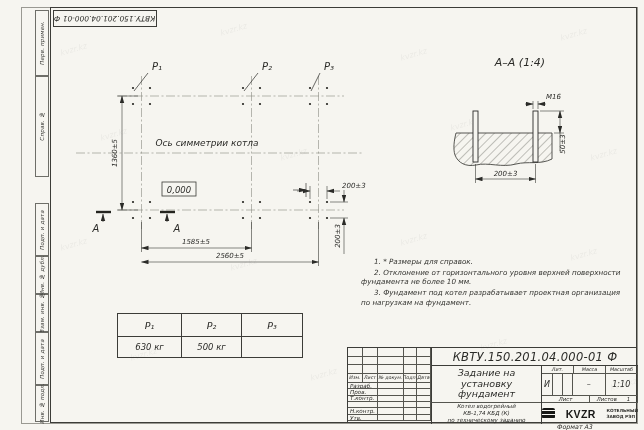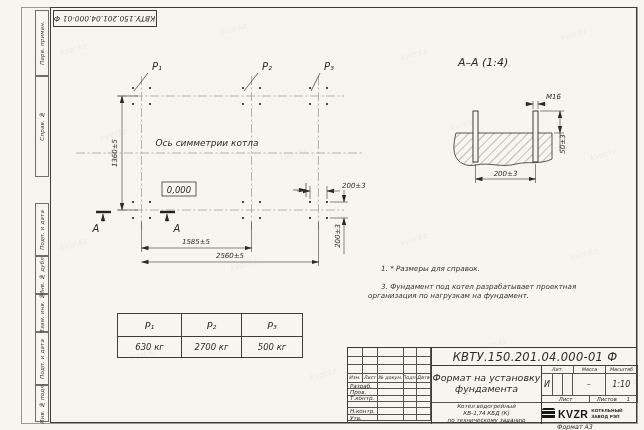--- a/index.html
+++ b/index.html
@@ -15,36 +15,36 @@
   
   .vcell{position:absolute;left:35px;width:14px;border:1px solid #6e6e68;background:#f6f5f0;
          display:flex;align-items:center;justify-content:center;box-sizing:border-box;}
   .vcell span{writing-mode:vertical-rl;transform:rotate(180deg);font:italic 5.5px "DejaVu Sans",sans-serif;
          color:#3a3a36;white-space:nowrap;letter-spacing:.2px;}
   
   .stamp{left:53px;top:10px;width:104px;height:17px;border:1px solid #3c3c38;display:flex;
          align-items:center;justify-content:center;box-sizing:border-box;}
   .stamp span{transform:rotate(180deg);font:italic 7.4px "DejaVu Sans",sans-serif;white-space:nowrap;}
   
-  .sec-title{left:458px;top:56px;width:124px;
+  .sec-title{left:458px;top:56px;width:124px;text-align:center;
              font:italic 11px "DejaVu Sans",sans-serif;}
   svg text{font-family:"DejaVu Sans",sans-serif;font-style:italic;fill:#2b2b28;}
   
   .ltable{left:117px;top:313px;width:186px;height:45px;border:1px solid #3c3c38;box-sizing:border-box;
           display:grid;grid-template-columns:64px 60px 1fr;grid-template-rows:23px 1fr;}
   .ltable div{border-right:1px solid #3c3c38;border-bottom:1px solid #3c3c38;display:flex;
           align-items:center;justify-content:center;box-sizing:border-box;}
   .ltable div:nth-child(3n){border-right:none;}
   .ltable div:nth-child(n+4){border-bottom:none;}
   .ltable .hd{font:italic 9.5px "DejaVu Sans",sans-serif;}
   .ltable .vl{font:italic 8.5px "DejaVu Sans",sans-serif;}
   
   .notes{left:360px;top:256px;width:264px;font:italic 7.2px "DejaVu Sans",sans-serif;
          color:#33332f;line-height:1.34;}
-  .notes p{margin:8px;text-indent:13px;}
+  .notes p{margin:1px;text-indent:13px;}
   
   .tb{left:347px;top:347px;width:290px;height:76px;border:1.5px solid #3c3c38;box-sizing:border-box;}
   .tb-left{position:absolute;left:0;top:0;width:83px;height:73px;display:grid;
            grid-template-columns:15px 15px 26px 13px 14px;
            grid-template-rows:8.6px 8.6px 8.6px 9px repeat(6,6.43px);}
   .tb-left .c{border-right:1px solid #55554f;border-bottom:1px solid #55554f;box-sizing:border-box;
            display:flex;align-items:center;justify-content:center;overflow:hidden;}
   .tb-left .hc{font:italic 4.8px "DejaVu Sans",sans-serif;}
   .tb-left .lc{grid-column:span 2;justify-content:flex-start;padding-left:2px;
            font:italic 5.6px "DejaVu Sans",sans-serif;}
@@ -61,21 +61,21 @@
   .tbr-row{display:flex;}
   .tbr-h{height:7.5px;}
   .tbr-h div{flex:1;border-right:1px solid #55554f;border-bottom:1px solid #55554f;box-sizing:border-box;
            display:flex;align-items:center;justify-content:center;font:italic 4.9px "DejaVu Sans",sans-serif;}
   .tbr-v{height:22px;}
   .tbr-v div{border-right:1px solid #55554f;border-bottom:1px solid #55554f;box-sizing:border-box;
            display:flex;align-items:center;justify-content:center;font:italic 8px "DejaVu Sans",sans-serif;}
   .tbr-s{height:7.5px;}
   .tbr-s div{border-right:1px solid #55554f;border-bottom:1px solid #55554f;box-sizing:border-box;
            display:flex;align-items:center;justify-content:center;font:italic 5.4px "DejaVu Sans",sans-serif;gap:10px;}
-  .tbr-logo{height:21px;display:flex;align-items:center;justify-content:flex-start;gap:3px;}
+  .tbr-logo{height:21px;display:flex;align-items:center;justify-content:space-between;gap:3px;}
   .kvzr-glyph{width:13px;height:11px;background:#161614;border-radius:2px;
            background-image:repeating-linear-gradient(180deg,#161614 0 2px,#f6f5f0 2px 3px,#161614 3px 4px);}
   .kvzr-word{font-weight:bold;font-size:10.5px;letter-spacing:.4px;color:#161614;}
   .kvzr-cap{font:bold 4.3px "DejaVu Sans",sans-serif;color:#33332f;line-height:1.25;}
   .format{left:557px;top:423px;font:italic 6.3px "DejaVu Sans",sans-serif;}
 </style>
 </head>
 <body>
 
 <div id="sheet">
@@ -269,26 +269,26 @@
       <line x1="35.5" y1="94" x2="95.5" y2="94" marker-start="url(#ma)" marker-end="url(#ma)"></line>
     </g>
     <text x="65.5" y="91" font-size="7" text-anchor="middle">200±3</text>
   </svg>
 
   <div class="abs ltable">
     <div class="hd">P₁</div>
     <div class="hd">P₂</div>
     <div class="hd">P₃</div>
     <div class="vl">630 кг</div>
-    <div class="vl">2700 кг</div>
     <div class="vl">500 кг</div>
   </div>
 
   <div class="abs notes">
     <p>1. * Размеры для справок.</p>
+    <p>2. Отклонение от горизонтального уровня верхней поверхности фундамента не более 10 мм.</p>
     <p>3. Фундамент под котел разрабатывает проектная организация по нагрузкам на фундамент.</p>
   </div>
 
   <div class="abs tb">
     <div class="tb-left">
 
       <div class="c"></div>
         <div class="c"></div>
         <div class="c"></div>
         <div class="c"></div>
@@ -330,21 +330,21 @@
         <div class="c"></div>
         <div class="c"></div>
         <div class="c"></div>
       <div class="c lc">Утв.</div>
         <div class="c"></div>
         <div class="c"></div>
         <div class="c"></div>
     </div>
 
     <div class="tb-docnum">КВТУ.150.201.04.000-01 Ф</div>
-    <div class="tb-name">Формат на установку фундамента</div>
+    <div class="tb-name">Задание на установку фундамент</div>
     <div class="tb-product">
       <div>Котел водогрейный</div>
       <div>КВ-1,74 КБД (К)</div>
       <div>по техническому заданию</div>
     </div>
 
     <div class="tb-right">
       <div class="tbr-row tbr-h">
         <div>Лит.</div>
         <div>Масса</div>

